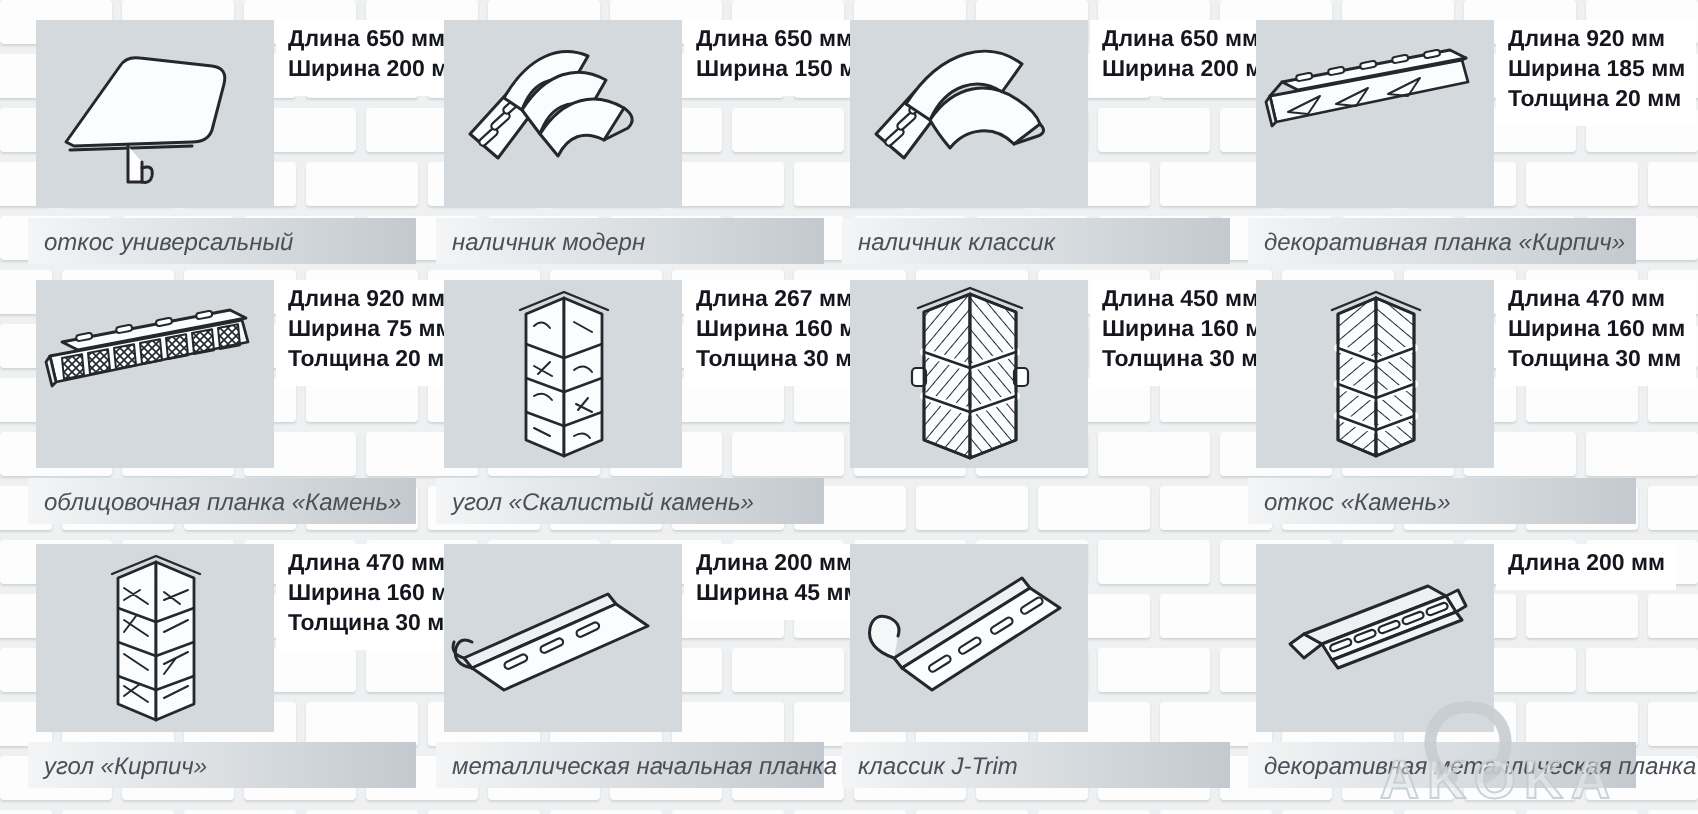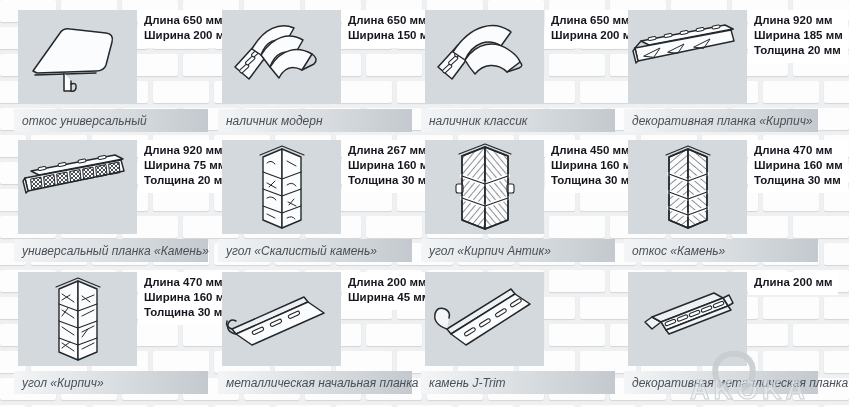--- a/index.html
+++ b/index.html
@@ -382,21 +382,21 @@
             <path d="M91,24 l10,-1.9 l1,10.5 l-10,1.9 Z" fill="url(#x5)" stroke-width="1"></path>
           </g>
         </svg>
       </div>
       <div class="spec">
         <div>Длина 920 мм</div>
         <div>Ширина 75 мм</div>
         <div>Толщина 20 мм</div>
       </div>
       <div class="bar">
-        <span>универсальный планка «Камень»</span>
+        <span>облицовочная планка «Камень»</span>
       </div>
     </div>
 
     <div class="item">
       <div class="illus">
         <svg viewBox="0 0 119 94">
           <g stroke="#24282c" stroke-width="1.4" fill="none" stroke-linejoin="round" stroke-linecap="round">
             <path d="M38,15 L60,6 L82,15" stroke-width="1.2"></path>
             <path d="M41,17 L60,9 L60,88 L41,80 Z" fill="#fbfcfd"></path>
             <path d="M60,9 L79,17 L79,80 L60,88 Z" fill="#fbfcfd"></path>
@@ -443,23 +443,20 @@
             <rect x="82" y="44" width="7" height="9" rx="2" fill="#fff" stroke-width="1.1"></rect>
             <path d="M37,16 L60,7 L60,89 L37,80 Z M60,7 L83,16 L83,80 L60,89 Z"></path>
           </g>
         </svg>
       </div>
       <div class="spec">
         <div>Длина 450 мм</div>
         <div>Ширина 160 мм</div>
         <div>Толщина 30 мм</div>
       </div>
-      <div class="bar">
-        <span>угол «Кирпич Антик»</span>
-      </div>
     </div>
 
     <div class="item">
       <div class="illus">
         <svg viewBox="0 0 119 94">
           <defs>
             <pattern id="h7a" width="5.5" height="5.5" patternUnits="userSpaceOnUse" patternTransform="rotate(50)">
               <line x1="0" y1="0" x2="0" y2="5.5" stroke="#23272b" stroke-width="1"></line>
             </pattern>
             <pattern id="h7b" width="5.5" height="5.5" patternUnits="userSpaceOnUse" patternTransform="rotate(-50)">
@@ -548,21 +545,21 @@
             <path d="M22,57 Q8,52 10,42 Q12,34 20,37 Q26,40 24,46" fill="#f4f6f8"></path>
             <path d="M26,62 L90,22 L105,32 L41,73 Z" fill="#fbfcfd"></path>
             <rect x="39" y="58" width="12" height="3.6" rx="1.8" transform="rotate(-32 45 60)" fill="#fff" stroke-width="1.1"></rect>
             <rect x="54" y="49" width="12" height="3.6" rx="1.8" transform="rotate(-32 60 51)" fill="#fff" stroke-width="1.1"></rect>
             <rect x="70" y="39" width="12" height="3.6" rx="1.8" transform="rotate(-32 76 41)" fill="#fff" stroke-width="1.1"></rect>
             <rect x="85" y="29" width="12" height="3.6" rx="1.8" transform="rotate(-32 91 31)" fill="#fff" stroke-width="1.1"></rect>
           </g>
         </svg>
       </div>
       <div class="bar">
-        <span>камень J-Trim</span>
+        <span>классик J-Trim</span>
       </div>
     </div>
 
     <div class="item">
       <div class="illus">
         <svg viewBox="0 0 119 94">
           <g stroke="#24282c" stroke-width="1.5" fill="none" stroke-linejoin="round" stroke-linecap="round">
             <path d="M24,45 L17,50 L24,57 L33,50 Z" fill="#f1f4f5"></path>
             <path d="M95,26 L101,23 L105,31 L100,34 Z" fill="#f1f4f5"></path>
             <path d="M24,45 L86,21 L95,26 L33,50 Z" fill="#eef1f3"></path>

